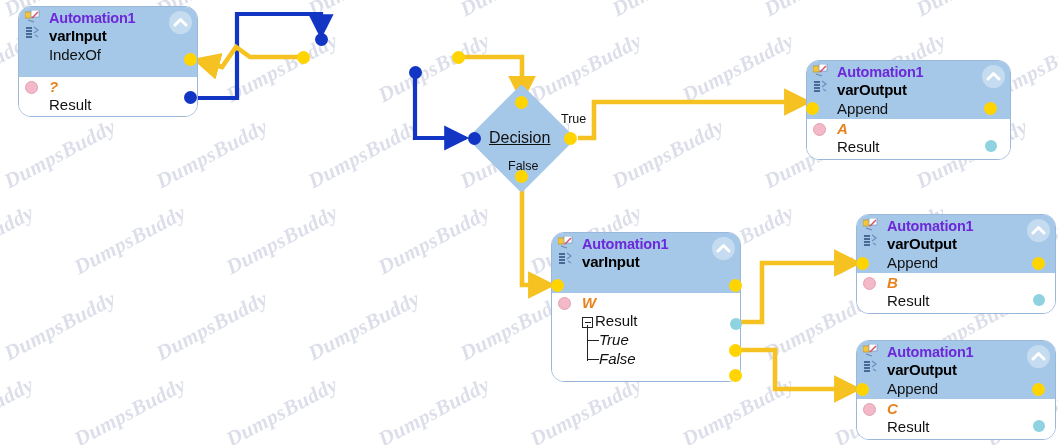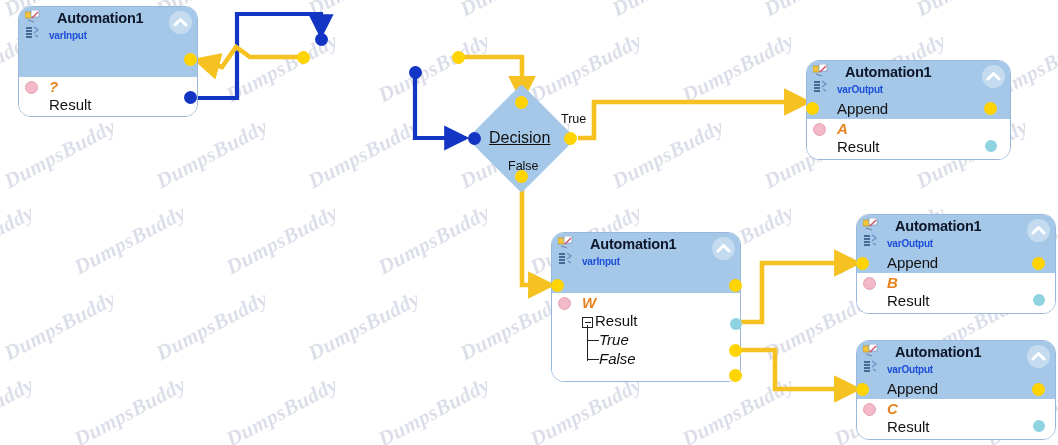--- a/index.html
+++ b/index.html
@@ -46,25 +46,25 @@
     box-sizing:border-box;
     overflow:hidden;
   }
   .node .hdr{
     background:#a5c8e8;
     position:relative;
     padding:3px 6px 2px 30px;
     box-sizing:border-box;
   }
   .node .title{
-    font-size:14.5px;font-weight:bold;color:#0f172a;
-    line-height:17px;letter-spacing:-0.2px;margin-left:8px;
+    font-size:14.5px;font-weight:bold;color:#6d28d9;
+    line-height:17px;letter-spacing:-0.2px;
   }
   .node .subtitle{
-    font-size:10px;font-weight:bold;color:#1d4ed8;
+    font-size:15px;font-weight:bold;color:#000000;
     line-height:18px;letter-spacing:-0.2px;
   }
   .node .port-label{
     font-size:15px;color:#111;line-height:19px;letter-spacing:-0.1px;
   }
   .node .body{
     background:#ffffff;
     padding:1px 6px 4px 30px;
     box-sizing:border-box;
     position:relative;
@@ -191,20 +191,21 @@
       </span>
       <span class="ic-script">
         <svg width="16" height="14" viewBox="0 0 16 14">
           <path d="M1,2 h6 M1,5 h6 M1,8 h6 M1,11 h6" stroke="#2b4a7a" stroke-width="1.3"></path>
           <path d="M9,1 l4,3 l-4,3" stroke="#6f8cc0" stroke-width="1.2" fill="none"></path>
           <path d="M10,9 l3,2" stroke="#6f8cc0" stroke-width="1.1"></path>
         </svg>
       </span>
       <div class="title">Automation1</div>
       <div class="subtitle">varInput</div>
+      <div class="port-label">IndexOf</div>
       <span class="chev">
         <svg width="15" height="13" viewBox="0 0 15 13">
           <path d="M2,9 L7.5,3.5 L13,9" stroke="#ffffff" stroke-width="3" fill="none" stroke-linecap="round" stroke-linejoin="round"></path>
         </svg>
       </span>
     </div>
     <div class="body" style="height:39px;">
       <span class="ic-pinkdot shift"></span>
       <div class="varname">?</div>
       <div class="resultlabel">Result</div>

